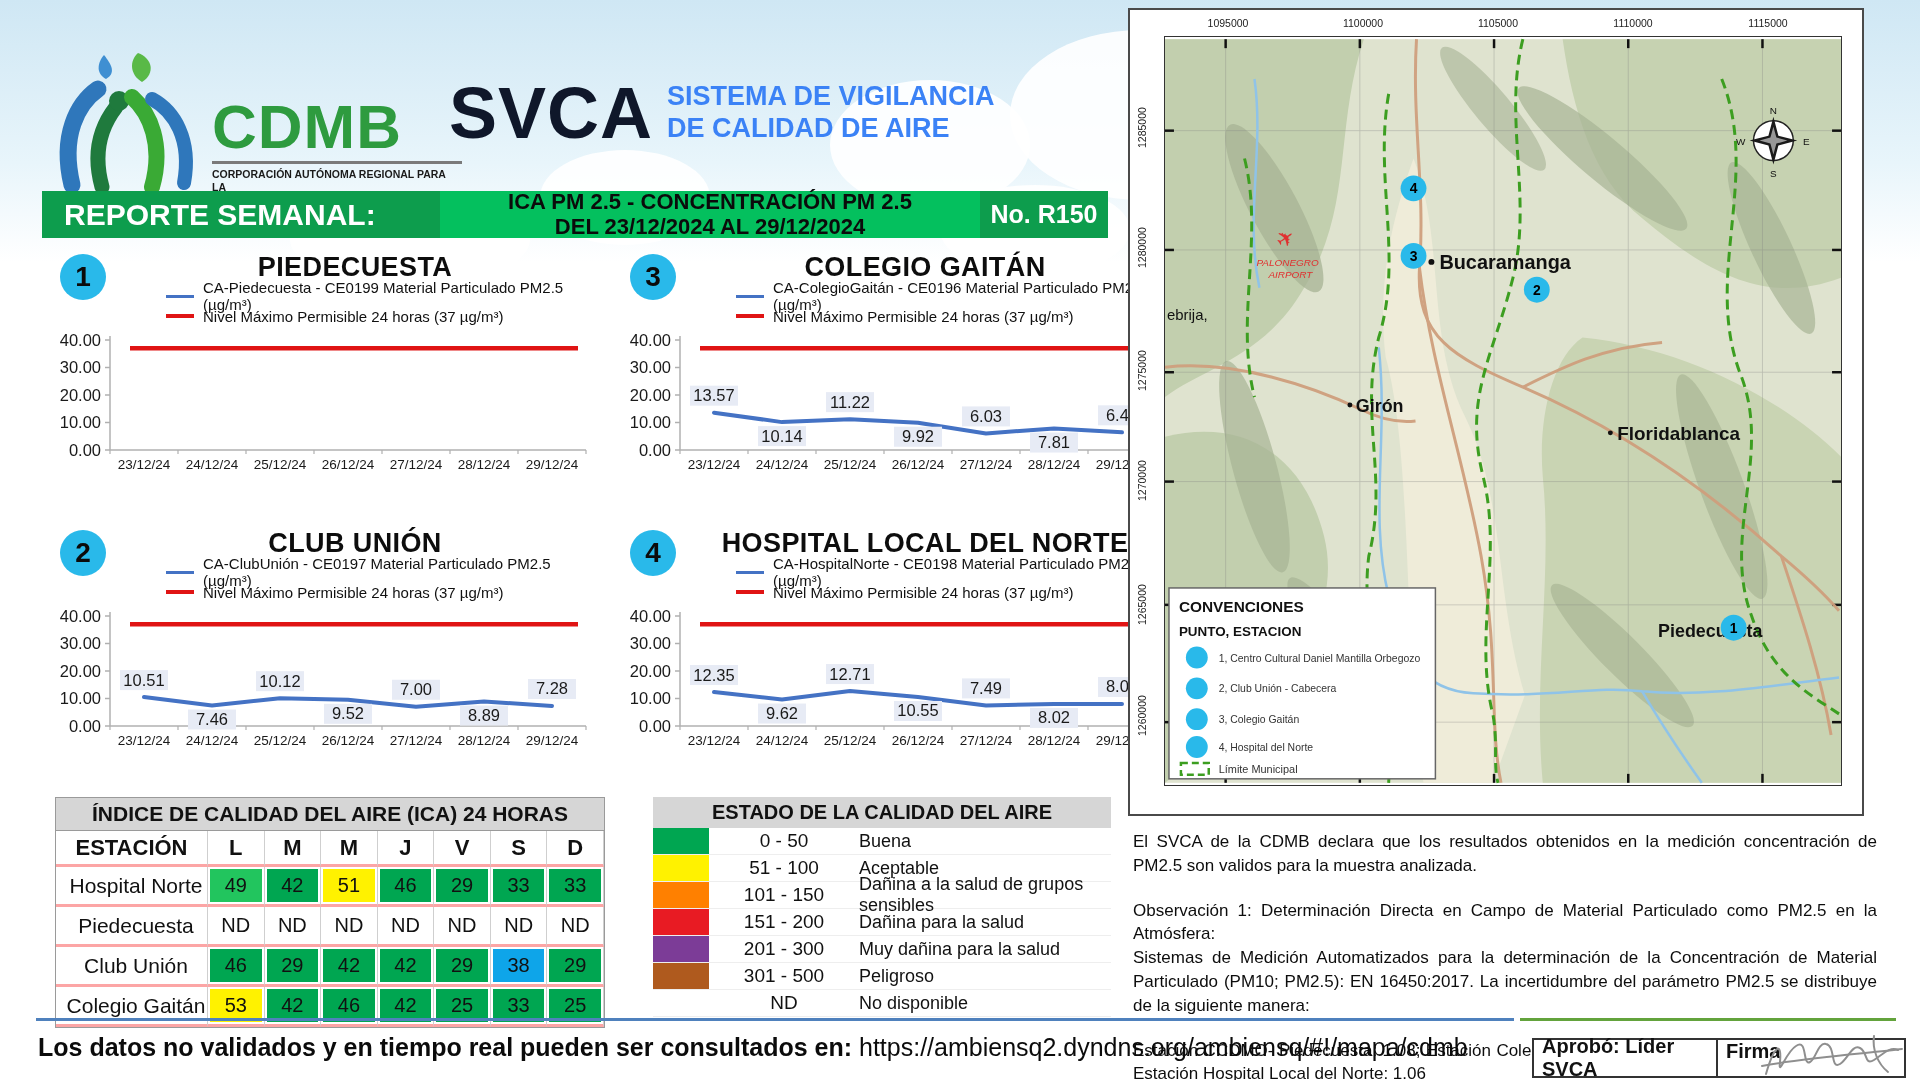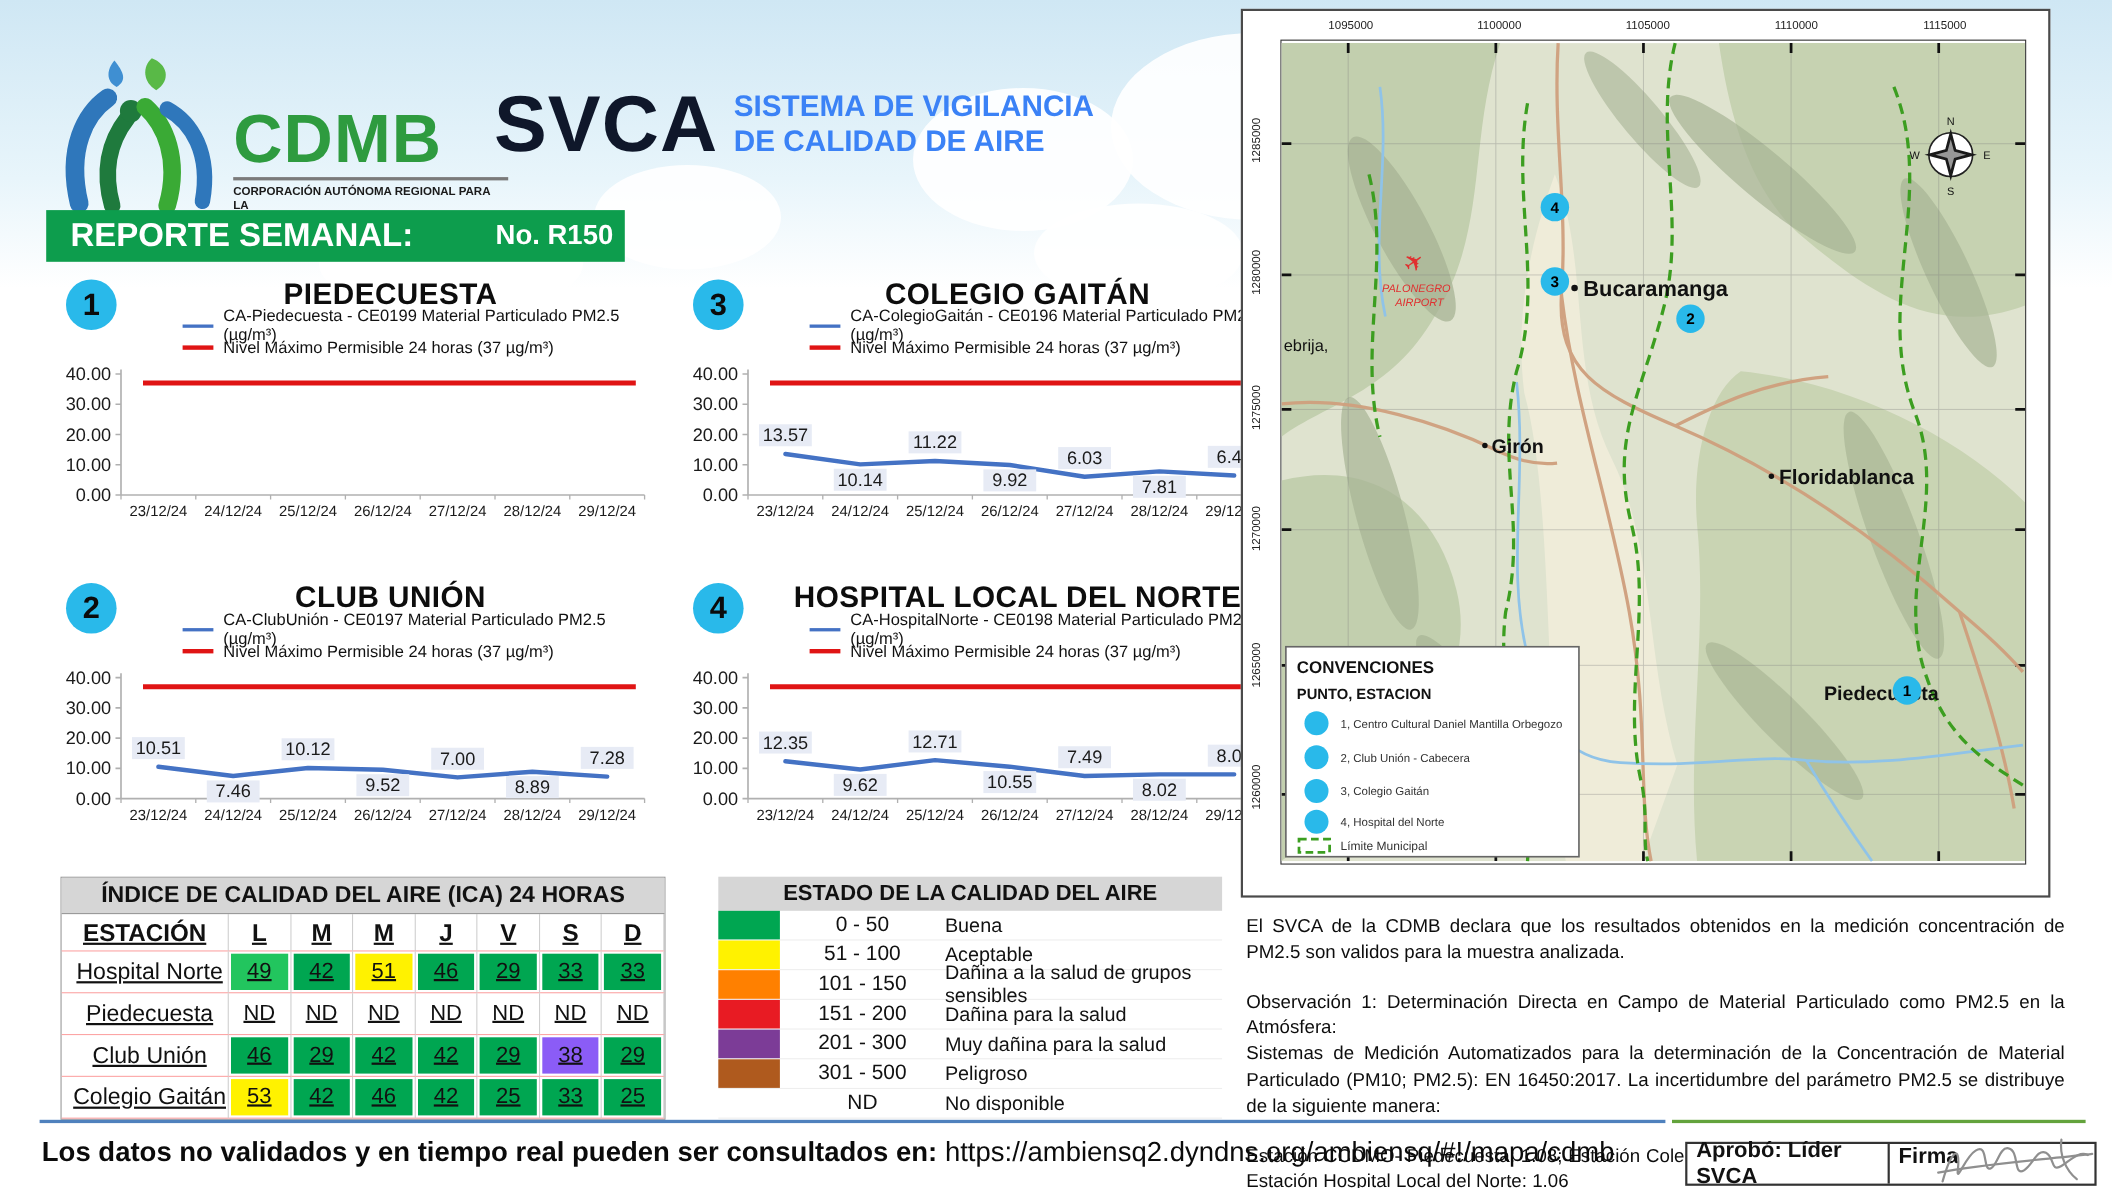--- a/index.html
+++ b/index.html
@@ -38,22 +38,22 @@
   .legend-row{display:flex;align-items:center;gap:9px;height:20px;font-size:15px;color:#111;}
   .sw{width:28px;flex:0 0 28px;}
   .sw-blue{height:3px;background:#4472c4;}
   .sw-red{height:4px;background:#e01414;}
   .chart-plot{margin-top:2px;}
   
   .ica{position:absolute;left:55px;top:797px;width:548px;border:1px solid #9a9a9a;background:#fff;}
   .ica-title{background:#d6d6d6;border-bottom:1px solid #9a9a9a;text-align:center;
              font-size:21px;font-weight:bold;padding:4px 0;}
   .ica-grid{display:grid;grid-template-columns:152px repeat(7,1fr);}
-  .ica-grid>div{border-right:1px solid #cfcfcf;border-bottom:1px solid #fca5a5;
-                display:flex;align-items:center;justify-content:center;text-decoration:underline;}
+  .ica-grid>div{border-right:1px solid #cfcfcf;border-bottom:3px solid #fca5a5;
+                display:flex;align-items:center;justify-content:center;}
   .ica-th{font-size:22px;font-weight:bold;height:33px;}
   .ica-station{justify-content:flex-start;padding-left:9px;font-size:21px;height:37px;}
   .ica-val{padding:2px;}
   .val-box{width:100%;height:100%;display:flex;align-items:center;justify-content:center;font-size:20px;}
   
   .estado{position:absolute;left:653px;top:797px;width:458px;background:#fff;}
   .estado-title{background:#d6d6d6;text-align:center;font-size:20px;font-weight:bold;padding:4px 0;}
   .estado-row{display:flex;height:26px;border-bottom:1px solid #eee;}
   .estado-swatch{width:56px;flex:0 0 56px;}
   .estado-range{width:150px;flex:0 0 150px;display:flex;align-items:center;justify-content:center;font-size:19px;}
@@ -114,20 +114,24 @@
 <div class="svca">
   <div class="svca-acr">SVCA</div>
   <div class="svca-sub">
     <div>SISTEMA DE VIGILANCIA</div>
     <div>DE CALIDAD DE AIRE</div>
   </div>
 </div>
 
 <div class="banner">
   <div class="banner-left">REPORTE SEMANAL:</div>
+  <div class="banner-mid">
+    <div>ICA PM 2.5 - CONCENTRACIÓN PM 2.5</div>
+    <div>DEL 23/12/2024 AL 29/12/2024</div>
+  </div>
   <div class="banner-right">No. R150</div>
 </div>
 
 <div class="chart" style="left:48px;top:252px;">
   <div class="chart-num">1</div>
   <div class="chart-title">PIEDECUESTA</div>
   <div class="chart-legend">
     <div class="legend-row">
         <span class="sw sw-blue"></span>
         <span>CA-Piedecuesta - CE0199 Material Particulado PM2.5 (µg/m³)</span>
@@ -414,21 +418,21 @@
       <div class="ica-val">
         <div class="val-box" style="background: rgb(0, 166, 81);">42</div>
       </div>
       <div class="ica-val">
         <div class="val-box" style="background: rgb(0, 166, 81);">42</div>
       </div>
       <div class="ica-val">
         <div class="val-box" style="background: rgb(0, 166, 81);">29</div>
       </div>
       <div class="ica-val">
-        <div class="val-box" style="background: #8b5cf6; text-align: right;">38</div>
+        <div class="val-box" style="background: #0ea5e9; text-align: right;">38</div>
       </div>
       <div class="ica-val">
         <div class="val-box" style="background: rgb(0, 166, 81);">29</div>
       </div>
       <div class="ica-station">Colegio Gaitán</div>
       <div class="ica-val">
         <div class="val-box" style="background: rgb(255, 242, 0);">53</div>
       </div>
       <div class="ica-val">
         <div class="val-box" style="background: rgb(0, 166, 81);">42</div>

